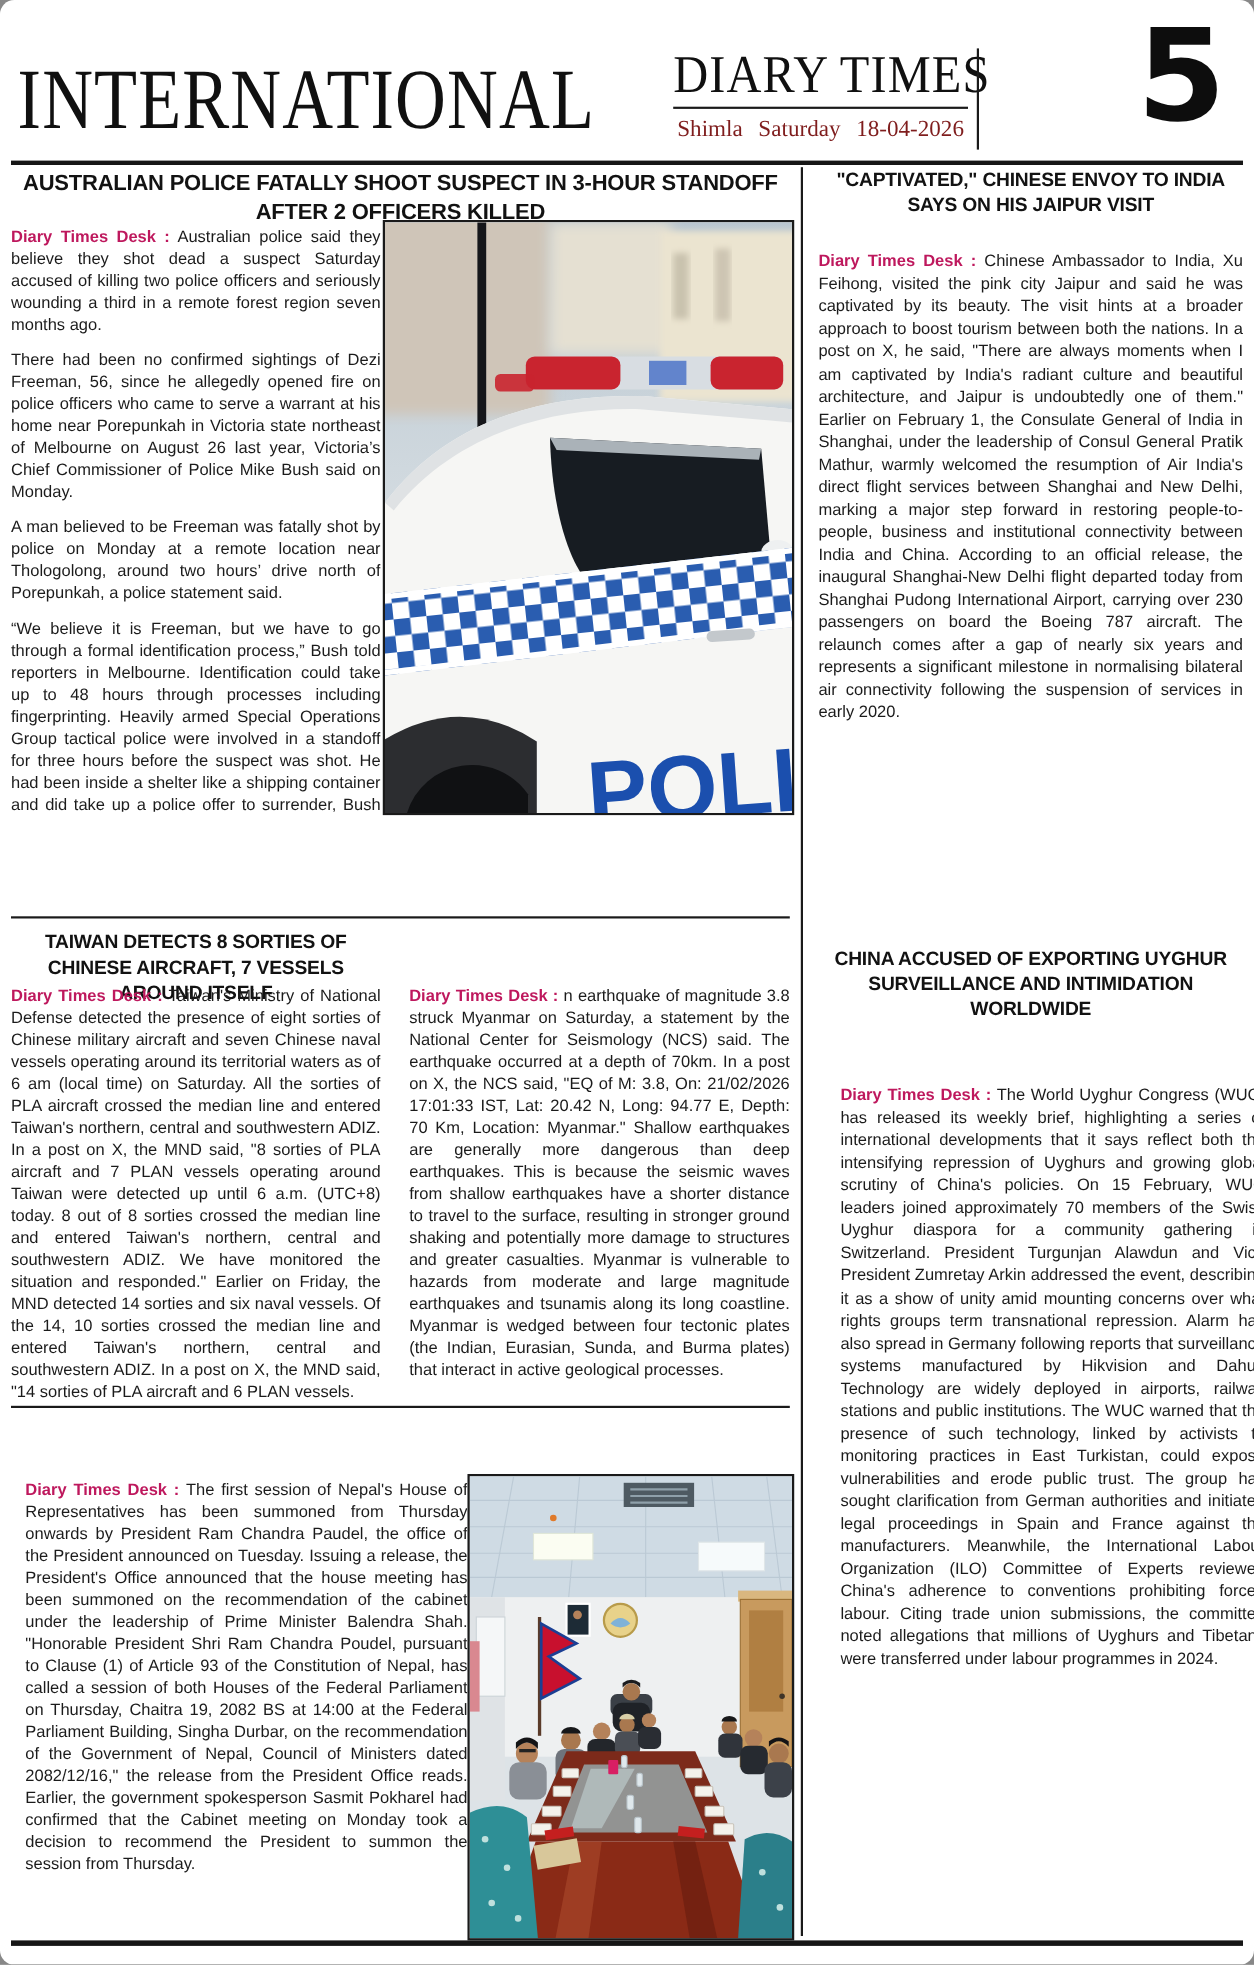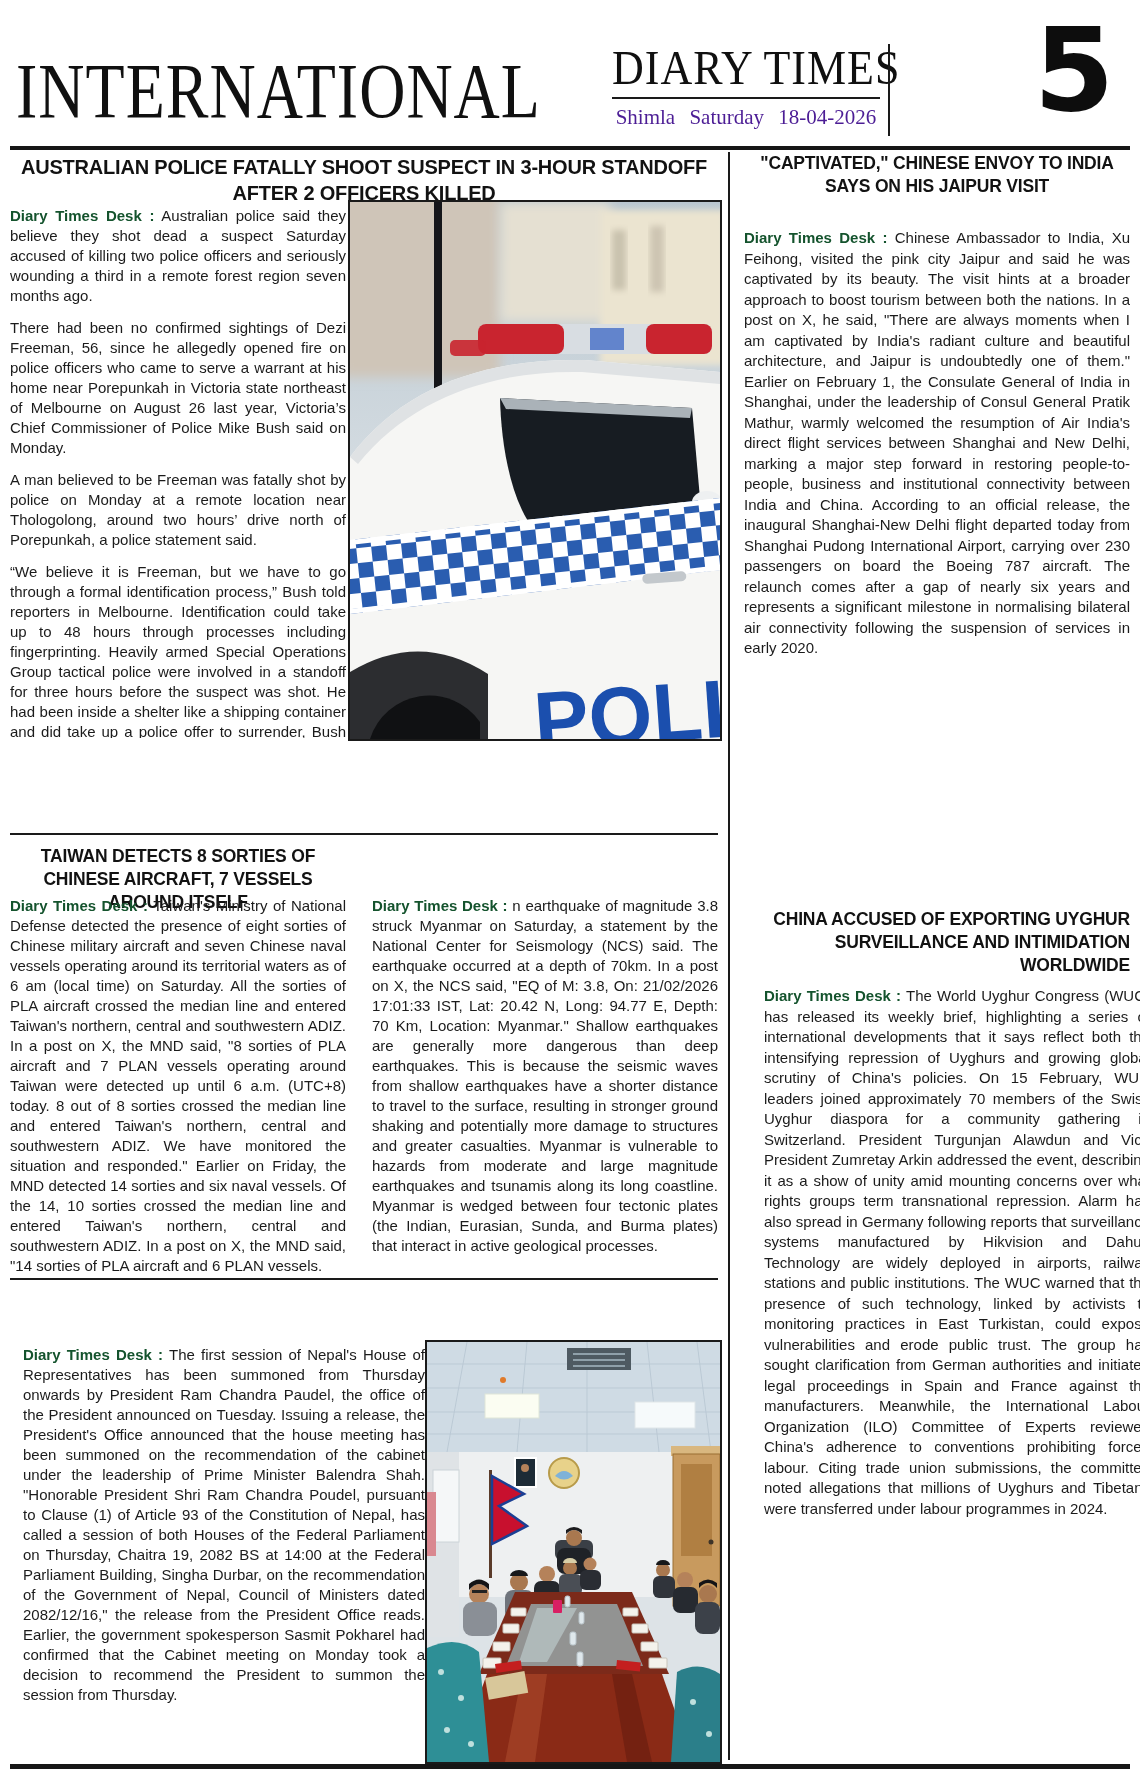--- a/index.html
+++ b/index.html
@@ -1,40 +1,40 @@
 <!DOCTYPE html>
 <html><head>
 <meta charset="utf-8">
 <style>
   html,body{margin:0;padding:0;background:#888;}
   .page{position:relative;width:1140px;height:1786px;background:#ffffff;
-        font-family:"Liberation Sans",sans-serif;color:#141414;overflow:hidden;margin:0 auto;}
+        font-family:"Liberation Sans",sans-serif;color:#141414;overflow:hidden;margin:0 auto;border-radius:13px;}
   
   .section-title{position:absolute;left:16px;top:46px;width:470px;
         font-family:"Liberation Serif",serif;font-size:64px;font-weight:500;letter-spacing:1px;
         transform:scaleY(1.22);transform-origin:left top;color:#101010;white-space:nowrap;}
   .masthead{position:absolute;left:612px;top:40px;width:268px;text-align:center;}
   .masthead-title{font-family:"Liberation Serif",serif;font-size:44px;letter-spacing:1px;color:#101010;
         transform:scaleY(1.1);transform-origin:center top;white-space:nowrap;}
   .masthead-rule{margin-top:6px;height:2px;background:#1a1a1a;}
-  .dateline{margin-top:6px;font-family:"Liberation Serif",serif;font-size:21px;word-spacing:9px;color:#4c1d95;white-space:nowrap;}
+  .dateline{margin-top:6px;font-family:"Liberation Serif",serif;font-size:21px;word-spacing:9px;color:#7f1d1d;white-space:nowrap;}
   .masthead-divider{position:absolute;left:888px;top:44px;width:2px;height:92px;background:#1a1a1a;}
   .page-number{position:absolute;left:1022px;top:2px;width:104px;text-align:center;
         font-family:"DejaVu Sans",sans-serif;font-size:116px;font-weight:bold;color:#0d0d0d;}
   .header-rule{position:absolute;left:10px;top:146px;width:1120px;height:4px;background:#161616;}
   .bottom-rule{position:absolute;left:10px;top:1764px;width:1120px;height:5px;background:#161616;}
   .col-divider{position:absolute;left:728px;top:152px;width:2px;height:1608px;background:#1a1a1a;}
   .hrule{position:absolute;height:2px;background:#1a1a1a;}
   
   .headline{position:absolute;text-align:center;font-weight:bold;color:#121212;letter-spacing:-0.2px;}
   .hl-lg{font-size:20px;line-height:1.3;}
   .hl-md{font-size:17.5px;line-height:1.3;}
   .body-text{position:absolute;text-align:justify;font-size:15px;line-height:20px;overflow:hidden;color:#1b1b1b;}
   .body-text p{margin:0 0 12px 0;}
-  .byline{font-weight:bold;color:#14532d;}
+  .byline{font-weight:bold;color:#be185d;}
   .rc .body-text{line-height:20.5px;}
   .photo{position:absolute;border:2px solid #1a1a1a;overflow:hidden;background:#dde3e7;}
   .photo svg{display:block;}
 </style>
 </head>
 <body>
 
 <div class="page">
 
   <div class="section-title">INTERNATIONAL</div>
@@ -276,21 +276,21 @@
     </svg>
   </div>
 
   <div class="rc">
     <div class="headline hl-md" style="left:744px;top:152px;width:386px;">"CAPTIVATED," CHINESE ENVOY TO INDIA SAYS ON HIS JAIPUR VISIT</div>
     <div class="body-text" style="left:744px;top:228px;width:386px;height:672px;">
       <p><b class="byline">Diary Times Desk :</b>
         <span>Chinese Ambassador to India, Xu Feihong, visited the pink city Jaipur and said he was captivated by its beauty. The visit hints at a broader approach to boost tourism between both the nations. In a post on X, he said, "There are always moments when I am captivated by India's radiant culture and beautiful architecture, and Jaipur is undoubtedly one of them." Earlier on February 1, the Consulate General of India in Shanghai, under the leadership of Consul General Pratik Mathur, warmly welcomed the resumption of Air India's direct flight services between Shanghai and New Delhi, marking a major step forward in restoring people-to-people, business and institutional connectivity between India and China. According to an official release, the inaugural Shanghai-New Delhi flight departed today from Shanghai Pudong International Airport, carrying over 230 passengers on board the Boeing 787 aircraft. The relaunch comes after a gap of nearly six years and represents a significant milestone in normalising bilateral air connectivity following the suspension of services in early 2020.</span></p>
     </div>
 
-    <div class="headline hl-md" style="left:744px;top:908px;width:386px;text-align:right;">CHINA ACCUSED OF EXPORTING UYGHUR SURVEILLANCE AND INTIMIDATION WORLDWIDE</div>
+    <div class="headline hl-md" style="left:744px;top:860px;width:386px;">CHINA ACCUSED OF EXPORTING UYGHUR SURVEILLANCE AND INTIMIDATION WORLDWIDE</div>
     <div class="body-text" style="left:764px;top:986px;width:386px;height:760px;">
       <p><b class="byline">Diary Times Desk :</b>
         <span>The World Uyghur Congress (WUC) has released its weekly brief, highlighting a series of international developments that it says reflect both the intensifying repression of Uyghurs and growing global scrutiny of China's policies. On 15 February, WUC leaders joined approximately 70 members of the Swiss Uyghur diaspora for a community gathering in Switzerland. President Turgunjan Alawdun and Vice President Zumretay Arkin addressed the event, describing it as a show of unity amid mounting concerns over what rights groups term transnational repression. Alarm has also spread in Germany following reports that surveillance systems manufactured by Hikvision and Dahua Technology are widely deployed in airports, railway stations and public institutions. The WUC warned that the presence of such technology, linked by activists to monitoring practices in East Turkistan, could expose vulnerabilities and erode public trust. The group has sought clarification from German authorities and initiated legal proceedings in Spain and France against the manufacturers. Meanwhile, the International Labour Organization (ILO) Committee of Experts reviewed China's adherence to conventions prohibiting forced labour. Citing trade union submissions, the committee noted allegations that millions of Uyghurs and Tibetans were transferred under labour programmes in 2024.</span></p>
     </div>
   </div>
 
   <div class="bottom-rule"></div>
 </div>
 
 </body></html>

